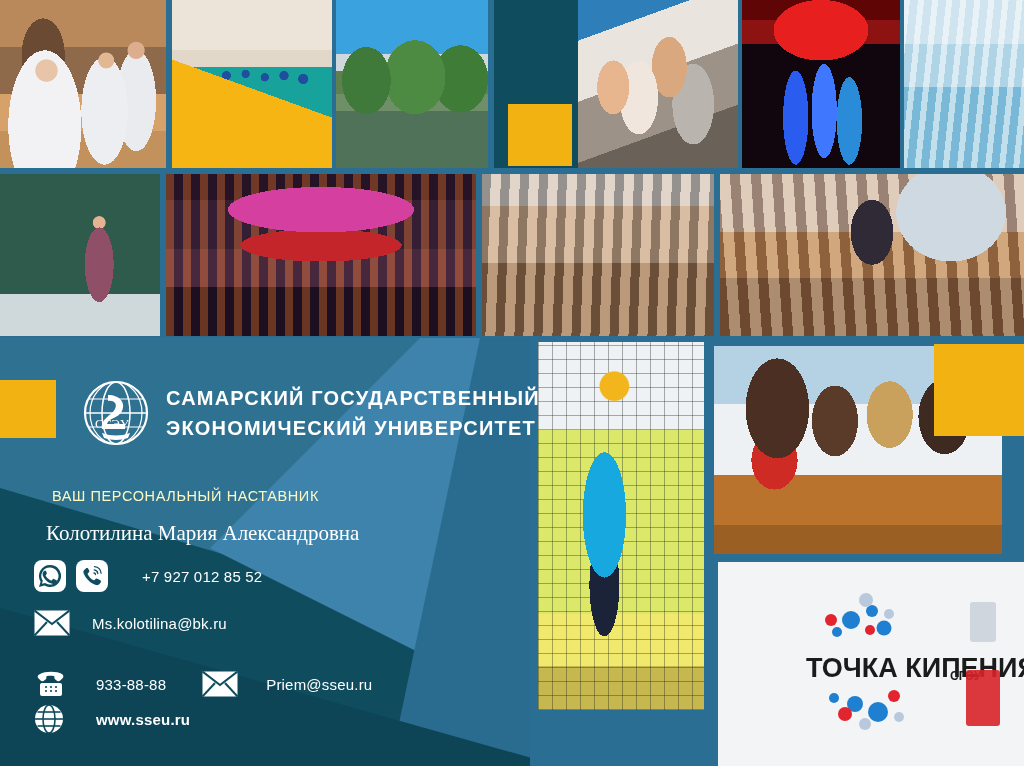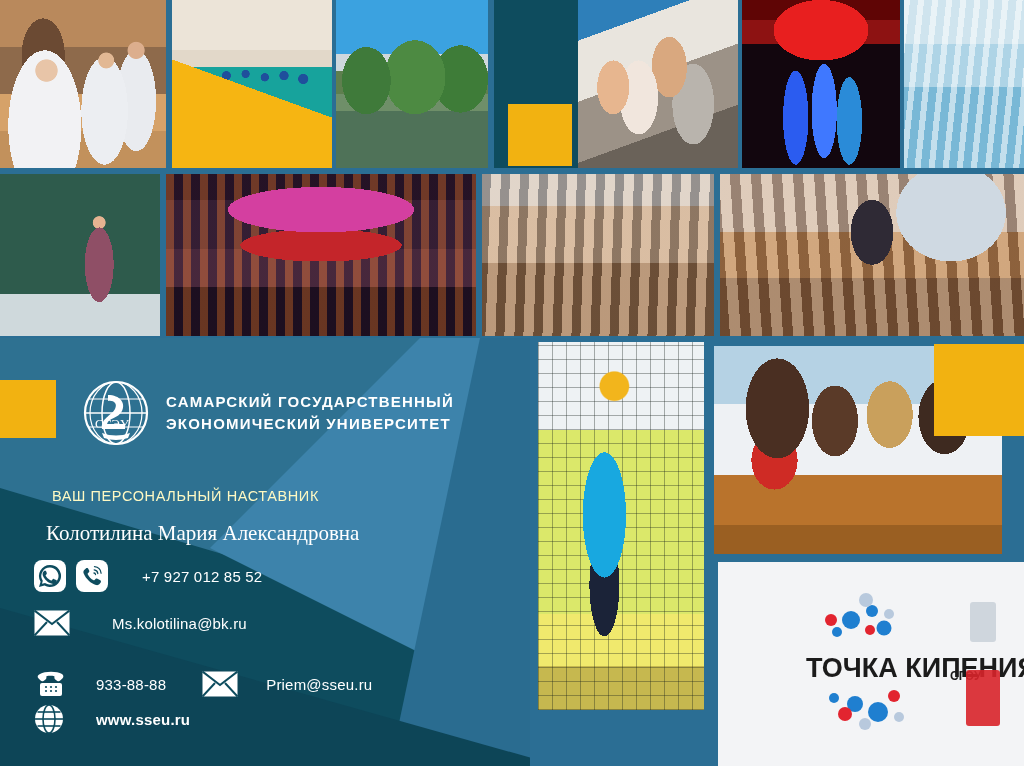--- a/index.html
+++ b/index.html
@@ -123,21 +123,21 @@
   .blk-teal { background:#0e4c5e; }
   .blk-blue { background:#2b6e94; }
   .blk-yellow { background:#f2b211; }
 
   
   .panel { position:absolute; left:0; top:338px; width:1024px; height:428px; background:#0e4c5e; overflow:hidden; }
   .facet { position:absolute; }
 
   .logo-wrap { position:absolute; left:82px; top:41px; display:flex; align-items:center; gap:16px; }
   .globe { width:68px; height:68px; position:relative; }
-  .uni-name { color:#ffffff; font-size:15px; font-weight:bold; letter-spacing:1.2px; line-height:1.5; }
+  .uni-name { color:#ffffff; font-size:20px; font-weight:bold; letter-spacing:1.2px; line-height:1.5; }
 
   .mentor-label { position:absolute; left:52px; top:150px; color:#fef9c3; font-size:14.5px; letter-spacing:.6px; font-weight:500; }
   .mentor-name { position:absolute; left:46px; top:183px; color:#ffffff; font-size:21px; font-family:"Liberation Serif", serif;text-align:center; }
 
   .row { position:absolute; display:flex; align-items:center; }
   .row .txt { color:#ffffff; font-size:15px; letter-spacing:.2px; }
   .ic { display:inline-flex; align-items:center; justify-content:center; }
 </style>
 </head>
 <body>
@@ -259,21 +259,21 @@
     </div>
 
     <div class="row" style="left:34px;top:272px;gap:10px;">
       <span class="ic">
         <svg width="36" height="26" viewBox="0 0 36 26">
           <rect x="0.5" y="0.5" width="35" height="25" fill="#ffffff"></rect>
           <path d="M0.5 0.5 L18 14 L35.5 0.5" fill="none" stroke="#0e4c5e" stroke-width="2"></path>
           <path d="M0.5 25.5 L13 12 M35.5 25.5 L23 12" fill="none" stroke="#0e4c5e" stroke-width="2"></path>
         </svg>
       </span>
-      <span class="txt" style="margin-left:32px;">Ms.kolotilina@bk.ru</span>
+      <span class="txt" style="margin-left:12px;">Ms.kolotilina@bk.ru</span>
     </div>
 
     <div class="row" style="left:34px;top:332px;gap:10px;">
       <span class="ic">
         <svg width="34" height="28" viewBox="0 0 34 28">
           <path d="M6 4c5-3 17-3 22 0 1.6 1 1.8 3 .6 4.2l-2.4 2.4c-.8.8-2 .9-2.9.3l-2-1.4c-.6-.4-.9-1-.9-1.7V6.2c-2.6-.6-5.4-.6-8 0v1.6c0 .7-.3 1.3-.9 1.7l-2 1.4c-.9.6-2.1.5-2.9-.3L4.4 8.2C3.2 7 3.4 5 6 4Z" fill="#ffffff"></path>
           <rect x="6" y="13" width="22" height="13" rx="2" fill="#ffffff"></rect>
           <g fill="#0e4c5e">
             <circle cx="12" cy="17" r="1.1"></circle>
               <circle cx="17" cy="17" r="1.1"></circle>

